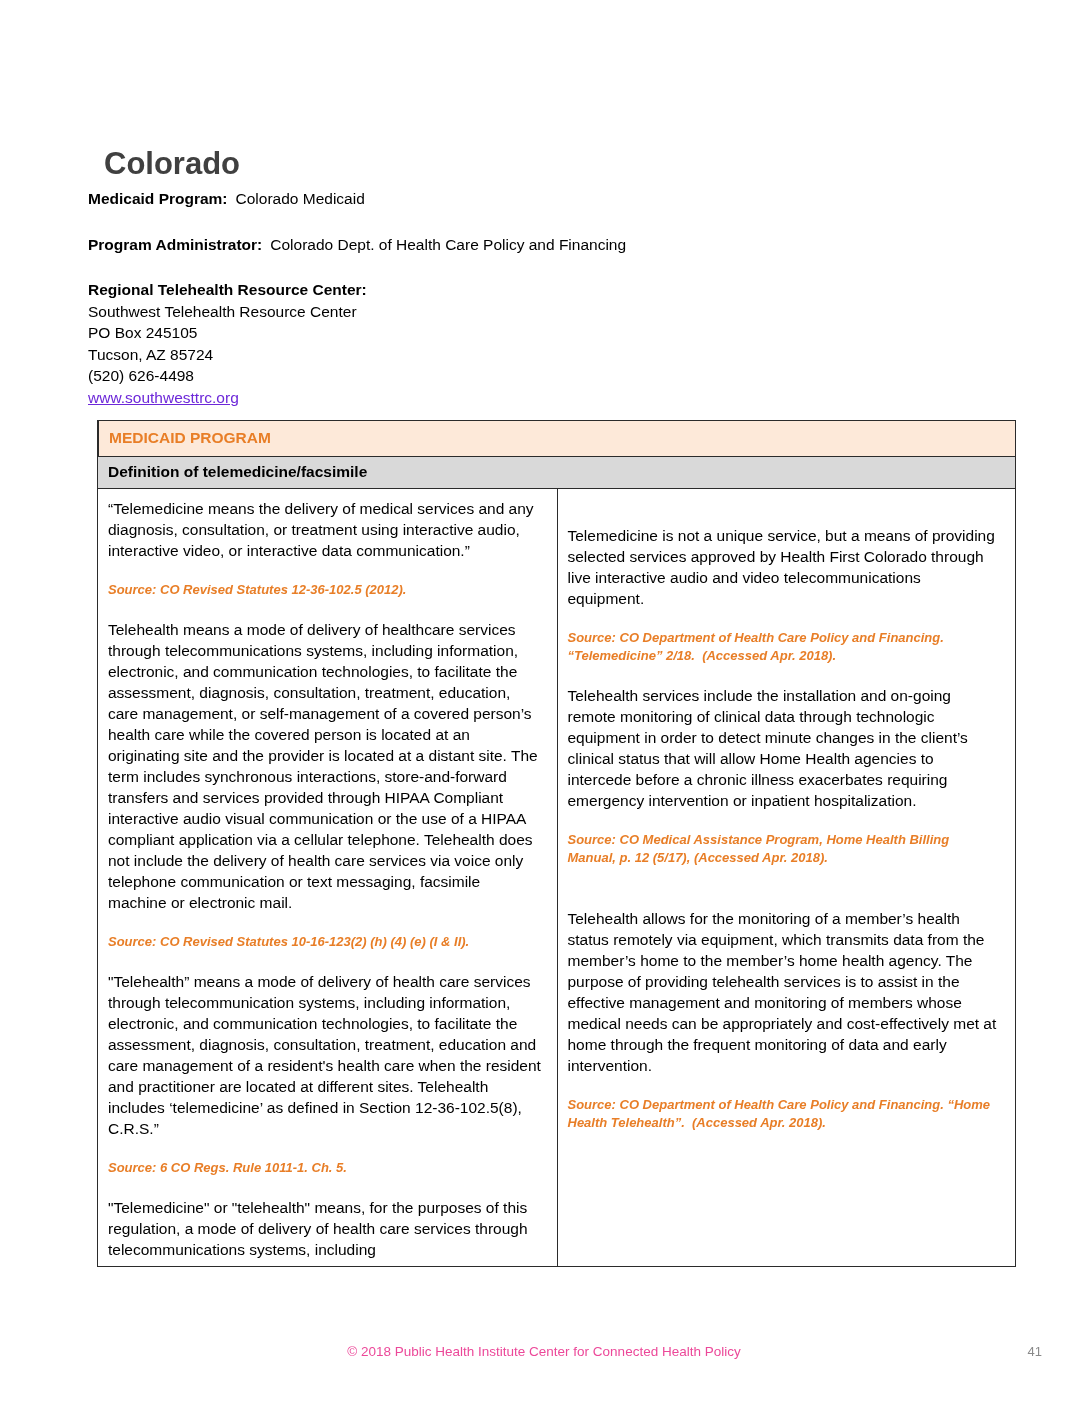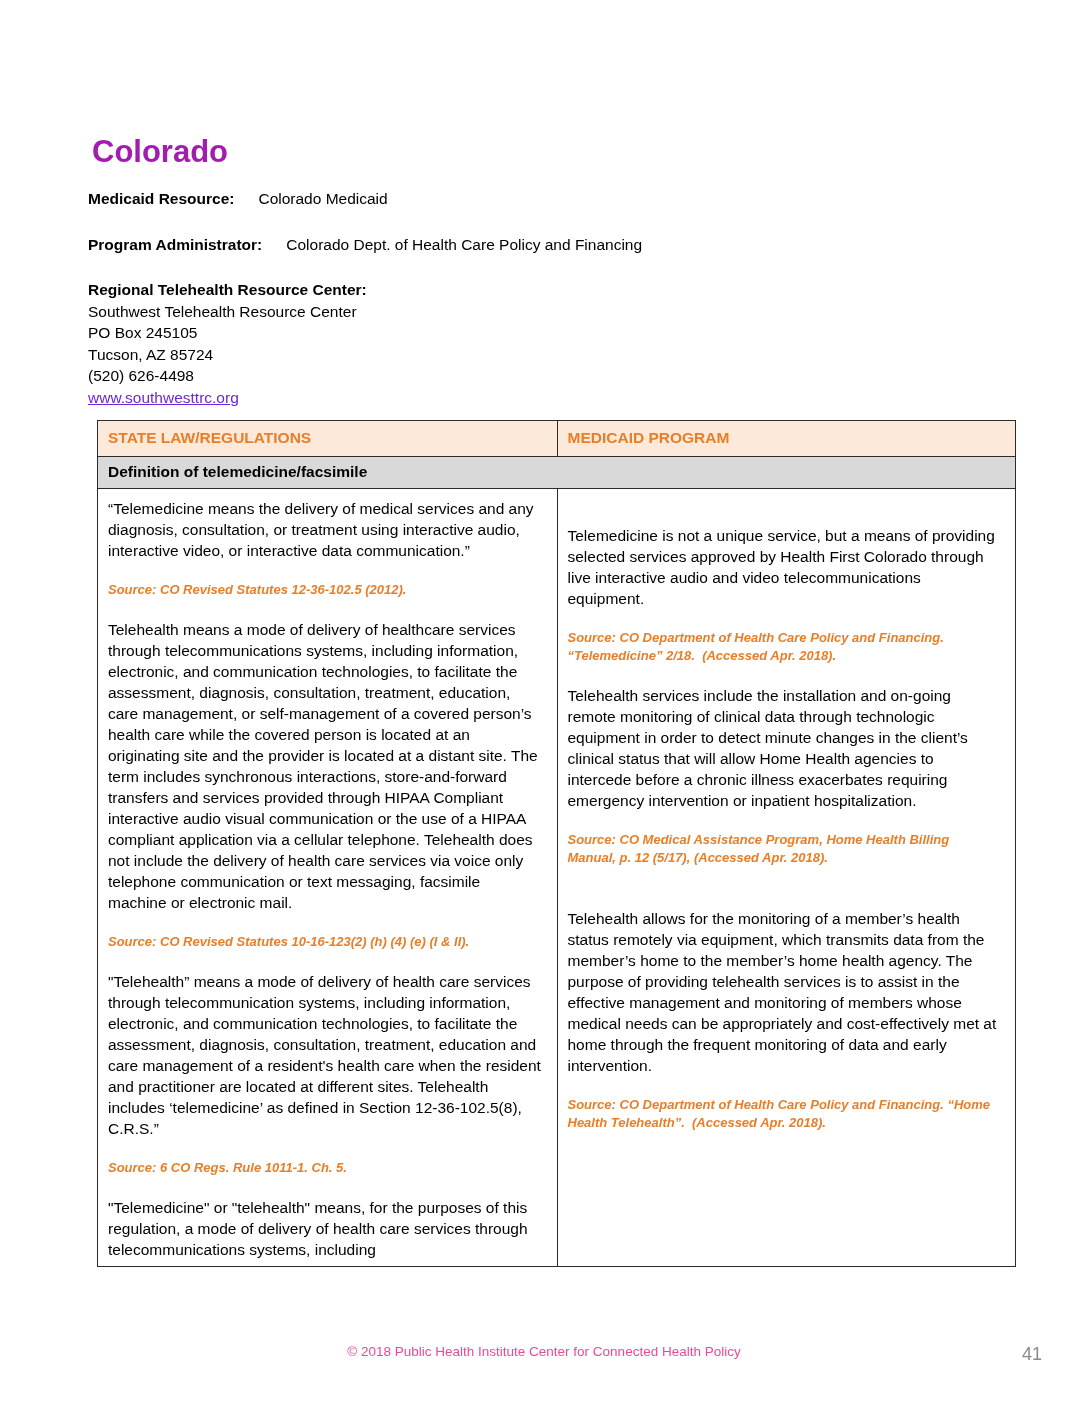--- a/index.html
+++ b/index.html
@@ -9,37 +9,37 @@
     height: 1408px;
     background: #ffffff;
     font-family: "Liberation Sans", sans-serif;
     color: #000000;
     overflow: hidden;
   }
   .page-title {
     position: absolute;
     left: 88px;
     top: 130px;
-    margin: 4px;
+    margin: 16px;
     font-size: 31px;
     font-weight: bold;
-    color: #a21caf;
+    color: #404040;
     letter-spacing: 0px;
   }
   .info-block {
     position: absolute;
     left: 88px;
     top: 188px;
     width: 860px;
     font-size: 15.5px;
     line-height: 21.5px;
   }
   .info-line { margin: 0 0 24px 0; }
   .info-label { font-weight: bold; }
-  .info-value { margin-left: 24px; }
+  .info-value { margin-left: 8px; }
   .rtrc-label { font-weight: bold; }
   .rtrc-line { margin: 0; }
   .rtrc-link {
     color: #6d28d9;
     text-decoration: underline;
     cursor: pointer;
   }
   .policy-table {
     position: absolute;
     left: 97px;
@@ -104,52 +104,51 @@
     width: 100%;
     text-align: center;
     color: #ec4899;
     font-size: 13.5px;
   }
   .footer-pagenum {
     position: absolute;
     right: 46px;
     top: 1344px;
     color: #8a8a8a;
-    font-size: 18px;
+    font-size: 13px;
   }
 </style>
 </head>
 <body>
 
 <div class="page">
 
   <h1 class="page-title">Colorado</h1>
 
   <div class="info-block">
     <p class="info-line">
-      <span class="info-label">Medicaid Resource:</span><span class="info-value">Colorado Medicaid</span>
+      <span class="info-label">Medicaid Program:</span><span class="info-value">Colorado Medicaid</span>
     </p>
     <p class="info-line">
       <span class="info-label">Program Administrator:</span><span class="info-value">Colorado Dept. of Health Care Policy and Financing</span>
     </p>
     <div>
       <div class="rtrc-label">Regional Telehealth Resource Center:</div>
       <div>
           <div class="rtrc-line">Southwest Telehealth Resource Center</div>
           <div class="rtrc-line">PO Box 245105</div>
           <div class="rtrc-line">Tucson, AZ 85724</div>
           <div class="rtrc-line">(520) 626-4498</div>
         </div>
       <a class="rtrc-link">www.southwesttrc.org</a>
     </div>
   </div>
 
   <div class="policy-table">
     <div class="header-row">
-      <div class="header-cell">STATE LAW/REGULATIONS</div>
       <div class="header-cell right">MEDICAID PROGRAM</div>
     </div>
     <div class="section-row">Definition of telemedicine/facsimile</div>
     <div class="body-row">
       <div class="body-cell left">
           <div class="block text">“Telemedicine means the delivery of medical services and any diagnosis, consultation, or treatment using interactive audio, interactive video, or interactive data communication.”</div>
           <div class="block source">Source: CO Revised Statutes 12-36-102.5 (2012).</div>
           <div class="block text">Telehealth means a mode of delivery of healthcare services through telecommunications systems, including information, electronic, and communication technologies, to facilitate the assessment, diagnosis, consultation, treatment, education, care management, or self-management of a covered person’s health care while the covered person is located at an originating site and the provider is located at a distant site. The term includes synchronous interactions, store-and-forward transfers and services provided through HIPAA Compliant interactive audio visual communication or the use of a HIPAA compliant application via a cellular telephone. Telehealth does not include the delivery of health care services via voice only telephone communication or text messaging, facsimile machine or electronic mail.</div>
           <div class="block source">Source: CO Revised Statutes 10-16-123(2) (h) (4) (e) (I &amp; II).</div>
           <div class="block text">"Telehealth” means a mode of delivery of health care services through telecommunication systems, including information, electronic, and communication technologies, to facilitate the assessment, diagnosis, consultation, treatment, education and care management of a resident's health care when the resident and practitioner are located at different sites. Telehealth includes ‘telemedicine’ as defined in Section 12-36-102.5(8), C.R.S.”</div>

